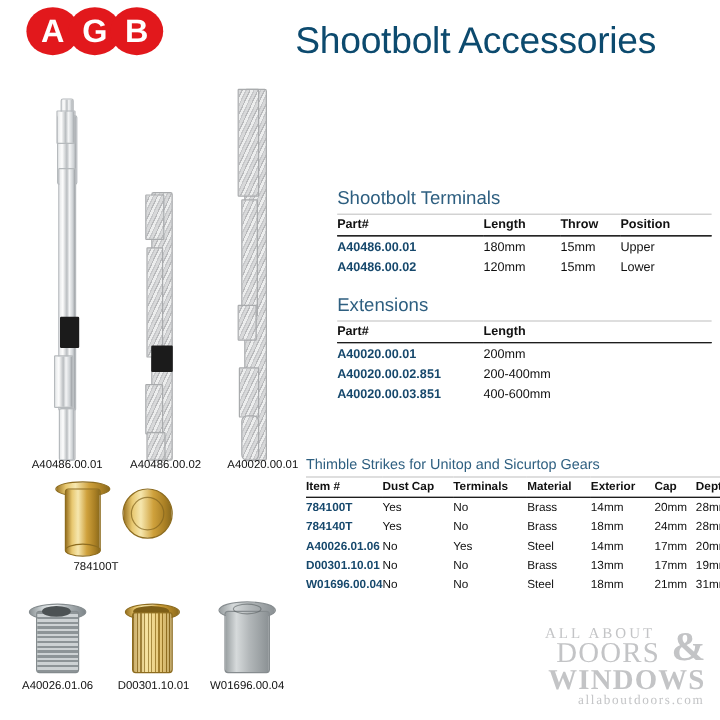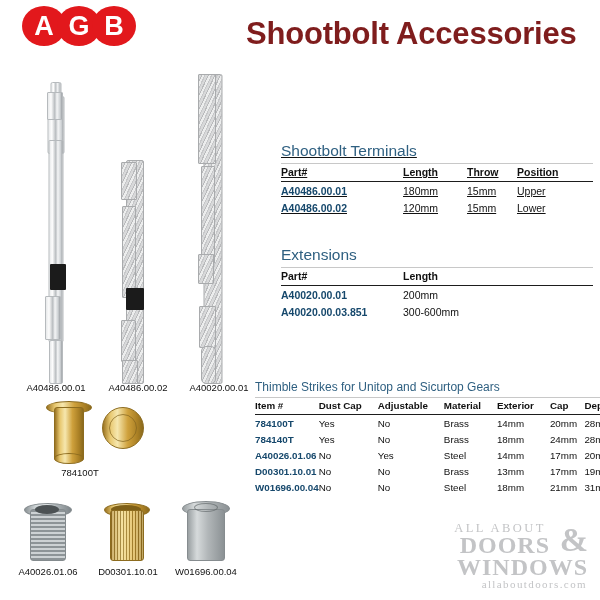--- a/index.html
+++ b/index.html
@@ -26,22 +26,22 @@
   #agb-c3{left:70px;}
   #agb-tagline{
     position:absolute;left:1px;top:41px;width:124px;
     font-size:10.5px;white-space:nowrap;color:#1a1a1a;
   }
   #agb-tagline .bold{font-weight:bold;}
   #agb-tagline .light{font-weight:normal;color:#333;}
 
   #page-title{
     position:absolute;left:246px;top:16px;
-    font-size:31px;font-weight:bold;letter-spacing:-0.2px;
-    color:#7f1d1d;white-space:nowrap;
+    font-size:31px;font-weight:normal;letter-spacing:-0.2px;
+    color:#0c4a6e;white-space:nowrap;
   }
 
   
   #bolt-figures{position:absolute;left:10px;top:70px;width:245px;height:320px;}
   .bolt{position:absolute;}
   .bolt .rod{
     position:absolute;left:50%;transform:translateX(-50%);
     border-radius:2px;
   }
   .chrome{
@@ -99,21 +99,21 @@
     padding:2px 16px 3px 0;
     border-top:1px solid #c8c8c8;border-bottom:1px solid #1d1d1d;
     white-space:nowrap;
   }
   .tbl td{
     font-size:10.5px;color:#111;text-align:left;padding:3px 0 2px 0;
     white-space:nowrap;
   }
   .tbl td.partno{color:#16486c;font-weight:bold;}
 
-  #sect-terminals{position:absolute;left:26px;top:0;width:312px;text-decoration:underline;}
+  #sect-terminals{position:absolute;left:26px;top:15px;width:312px;}
   #sect-extensions{position:absolute;left:26px;top:104px;width:312px;}
   #sect-thimbles{position:absolute;left:0;top:238px;width:340px;}
 
   
   #tbl-terminals col.c1{width:122px;}
   #tbl-terminals col.c2{width:64px;}
   #tbl-terminals col.c3{width:50px;}
   #tbl-terminals col.c4{width:76px;}
 
   #tbl-extensions col.c1{width:122px;}
@@ -129,21 +129,21 @@
   #tbl-thimbles th,#tbl-thimbles td{font-size:9.8px;margin-left:28px;}
   #sect-thimbles .sect-title{font-size:12px;}
 
   
   #watermark{
     position:absolute;right:10px;bottom:8px;width:176px;height:72px;
     color:#c3c4c6;font-family:"Liberation Serif","DejaVu Serif",serif;
     text-align:right;line-height:1;
   }
   #wm-l1{font-size:12.5px;letter-spacing:2.5px;position:absolute;right:44px;top:2px;}
-  #wm-l2{font-size:24px;font-weight:bold;letter-spacing:1px;position:absolute;right:40px;top:13px;}
+  #wm-l2{font-size:24px;font-weight:normal;letter-spacing:1px;position:absolute;right:40px;top:13px;}
   #wm-amp{font-size:34px;font-weight:bold;position:absolute;right:2px;top:3px;}
   #wm-l3{font-size:24px;font-weight:bold;letter-spacing:1px;position:absolute;right:2px;top:35px;}
   #wm-l4{font-size:11px;letter-spacing:1.4px;position:absolute;right:3px;top:59px;}
 </style>
 </head>
 <body>
 
 <div id="header">
 
   <div id="agb-logo">
@@ -276,22 +276,26 @@
           <th>Part#</th>
           <th>Length</th>
         </tr>
       </thead>
       <tbody>
         <tr>
           <td class="partno">A40020.00.01</td>
           <td>200mm</td>
         </tr>
         <tr>
+          <td class="partno">A40020.00.02.851</td>
+          <td>200-400mm</td>
+        </tr>
+        <tr>
           <td class="partno">A40020.00.03.851</td>
-          <td>300-600mm</td>
+          <td>400-600mm</td>
         </tr>
       </tbody>
     </table>
   </div>
 
   <div id="sect-thimbles">
     <div class="sect-title">Thimble Strikes for Unitop and Sicurtop Gears</div>
     <table class="tbl" id="tbl-thimbles">
       <colgroup>
           <col class="c1">
@@ -299,21 +303,21 @@
           <col class="c3">
           <col class="c4">
           <col class="c5">
           <col class="c6">
           <col class="c7">
         </colgroup>
       <thead>
         <tr>
           <th>Item #</th>
           <th>Dust Cap</th>
-          <th>Adjustable</th>
+          <th>Terminals</th>
           <th>Material</th>
           <th>Exterior</th>
           <th>Cap</th>
           <th>Depth</th>
         </tr>
       </thead>
       <tbody>
         <tr>
           <td class="partno">784100T</td>
           <td>Yes</td>

